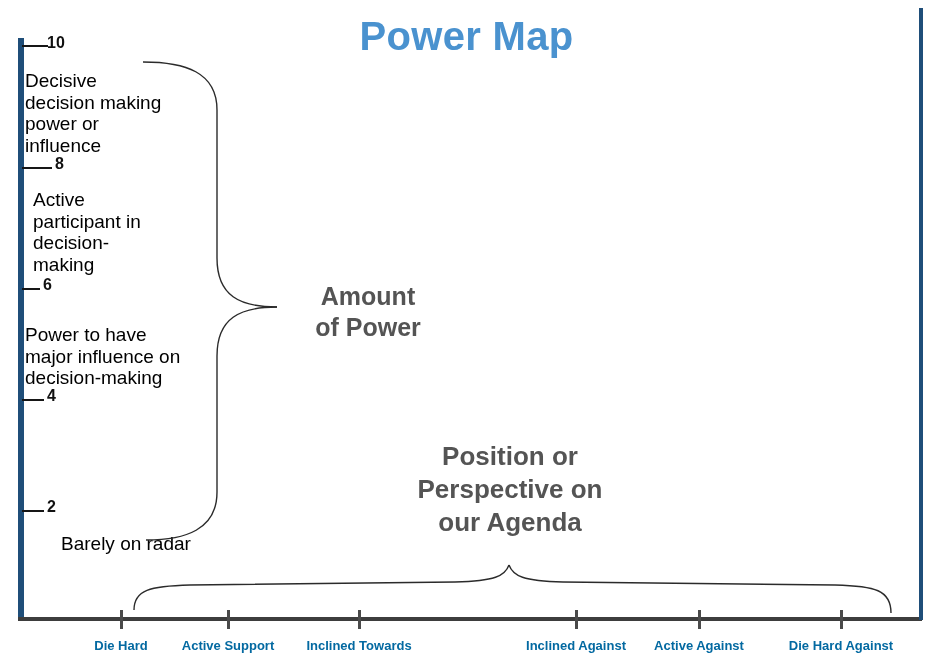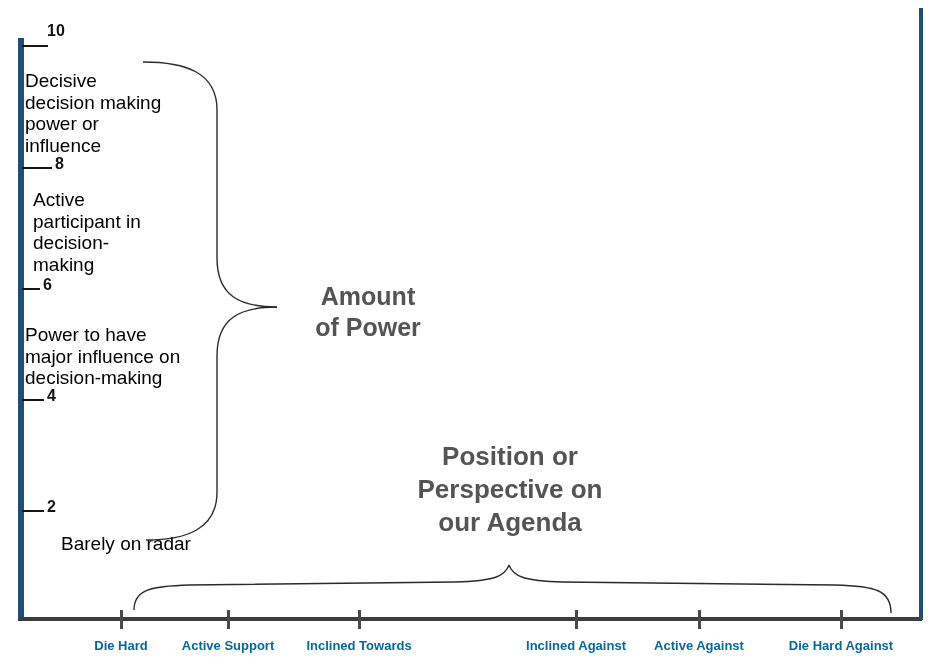--- a/index.html
+++ b/index.html
@@ -128,27 +128,28 @@
     width: 240px;
     font-size: 26px;
     line-height: 33px;
   }
 </style>
 </head>
 <body>
 
 <div id="stage">
 
+  <div id="chart-title">Power Map</div>
 
   <div id="y-axis"></div>
   <div id="x-axis"></div>
   <div id="right-border"></div>
 
   <div class="ytick" style="top:45px;  width:26px;"></div>
-  <div class="ytick-label" style="top:22px;  left:47px;text-align:right;">10</div>
+  <div class="ytick-label" style="top:34px;  left:47px;text-align:right;">10</div>
 
   <div class="ytick" style="top:167px; width:30px;"></div>
   <div class="ytick-label" style="top:155px; left:55px;">8</div>
 
   <div class="ytick" style="top:288px; width:18px;"></div>
   <div class="ytick-label" style="top:276px; left:43px;">6</div>
 
   <div class="ytick" style="top:399px; width:22px;"></div>
   <div class="ytick-label" style="top:387px; left:47px;">4</div>
 

